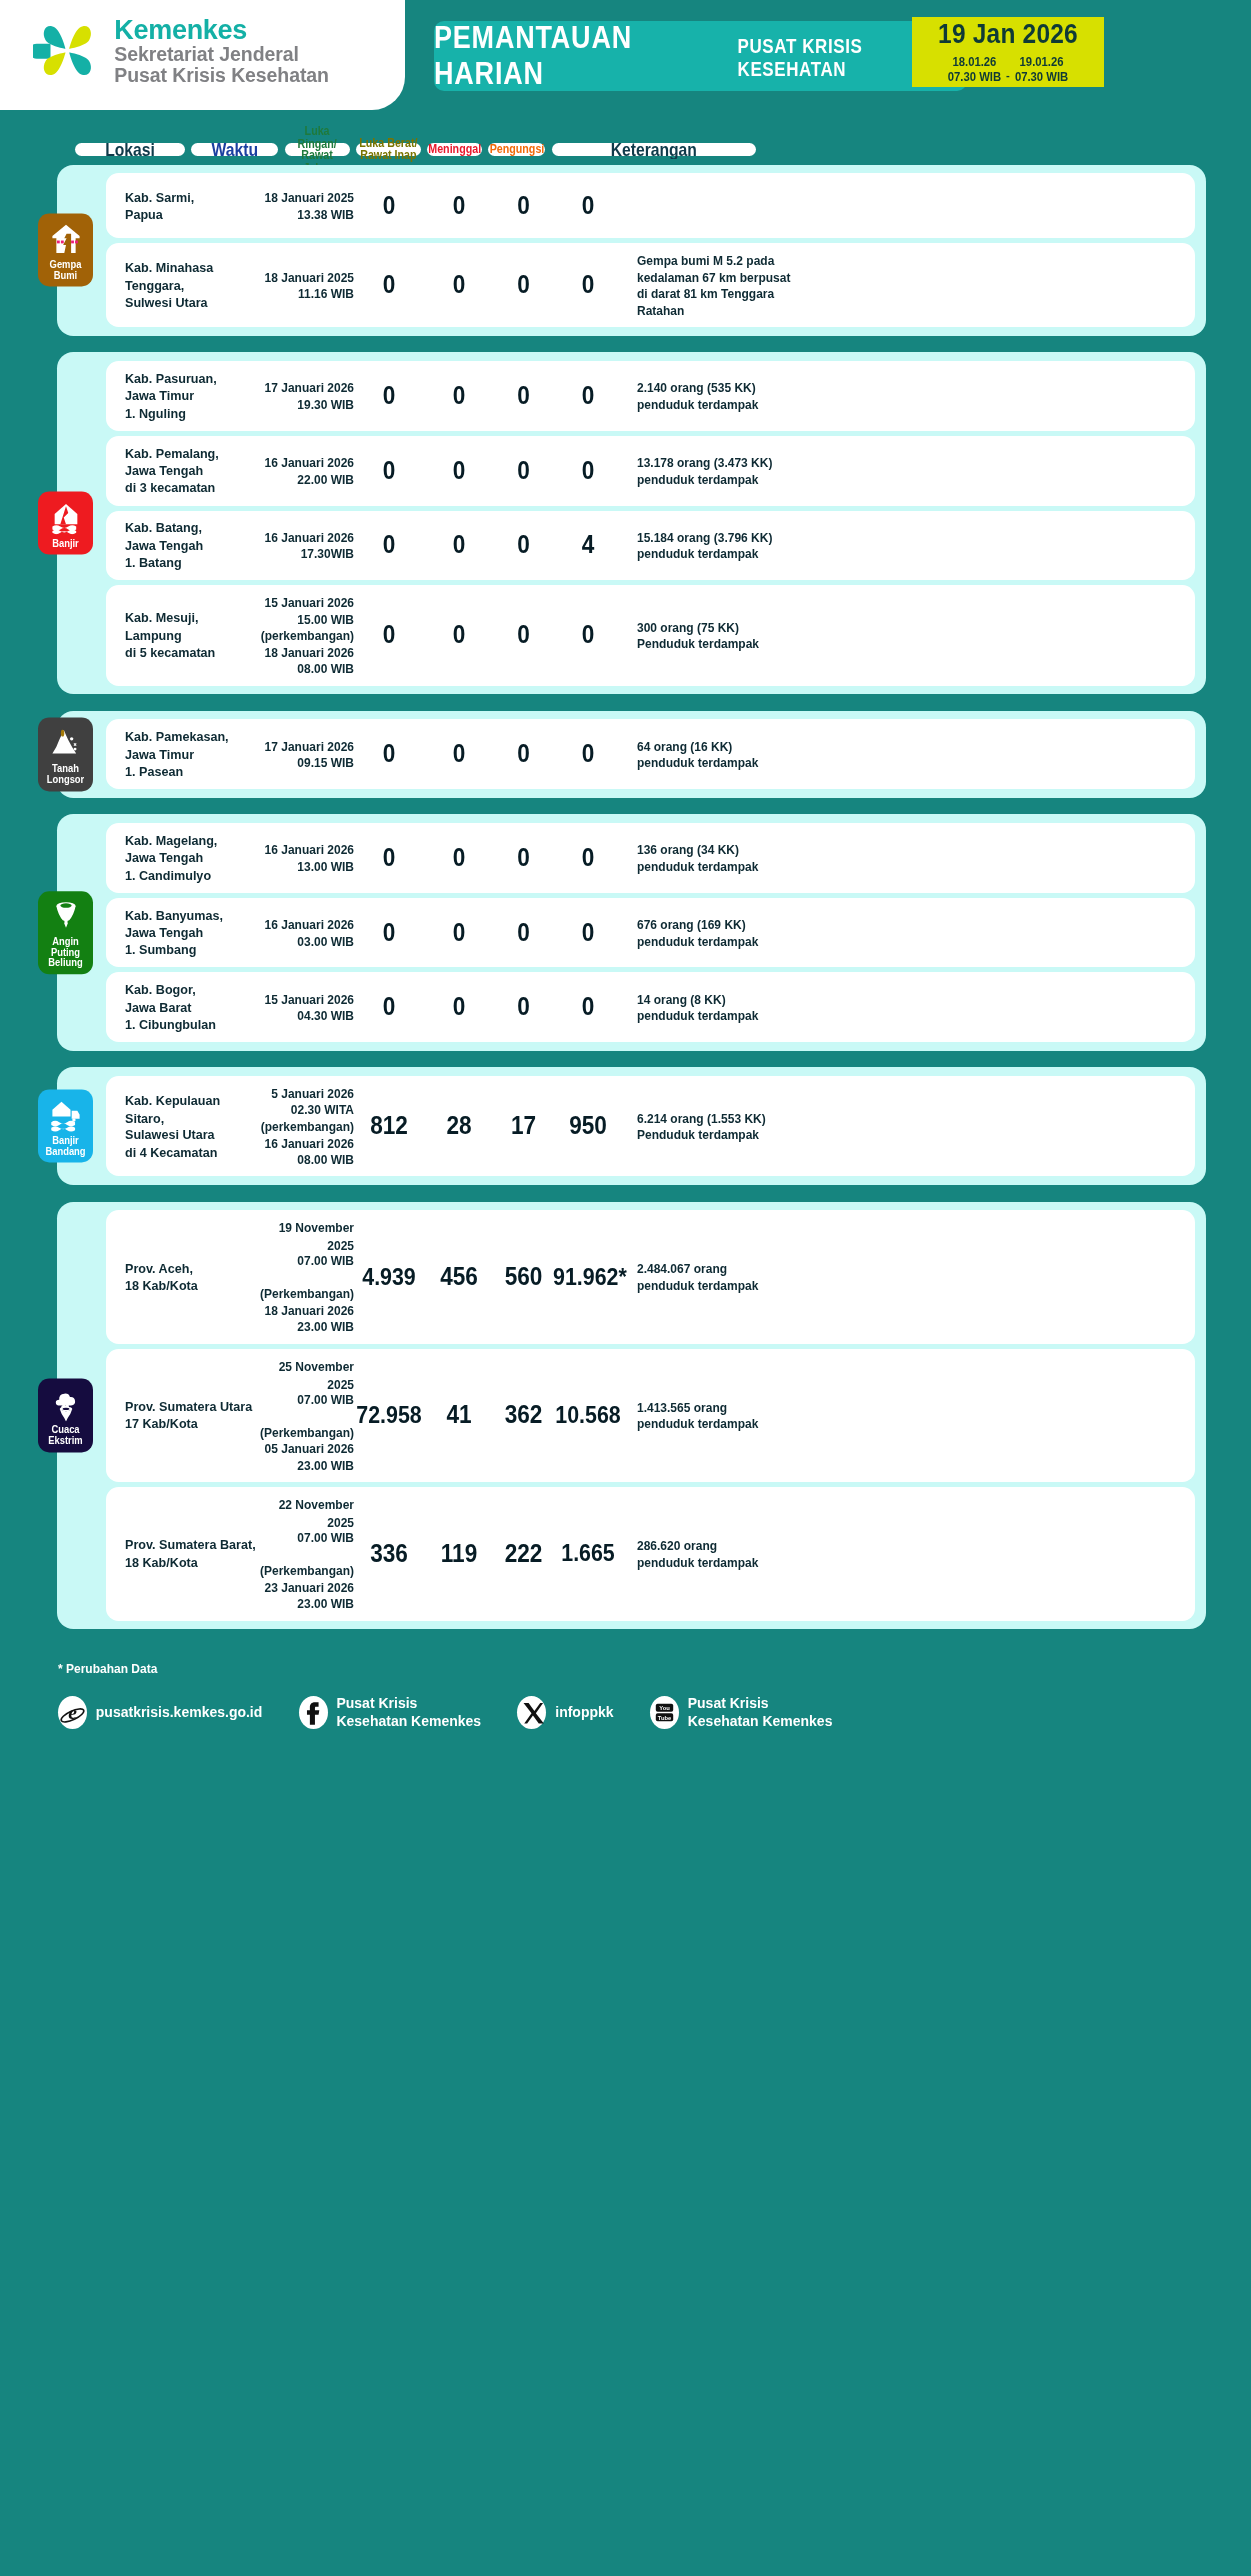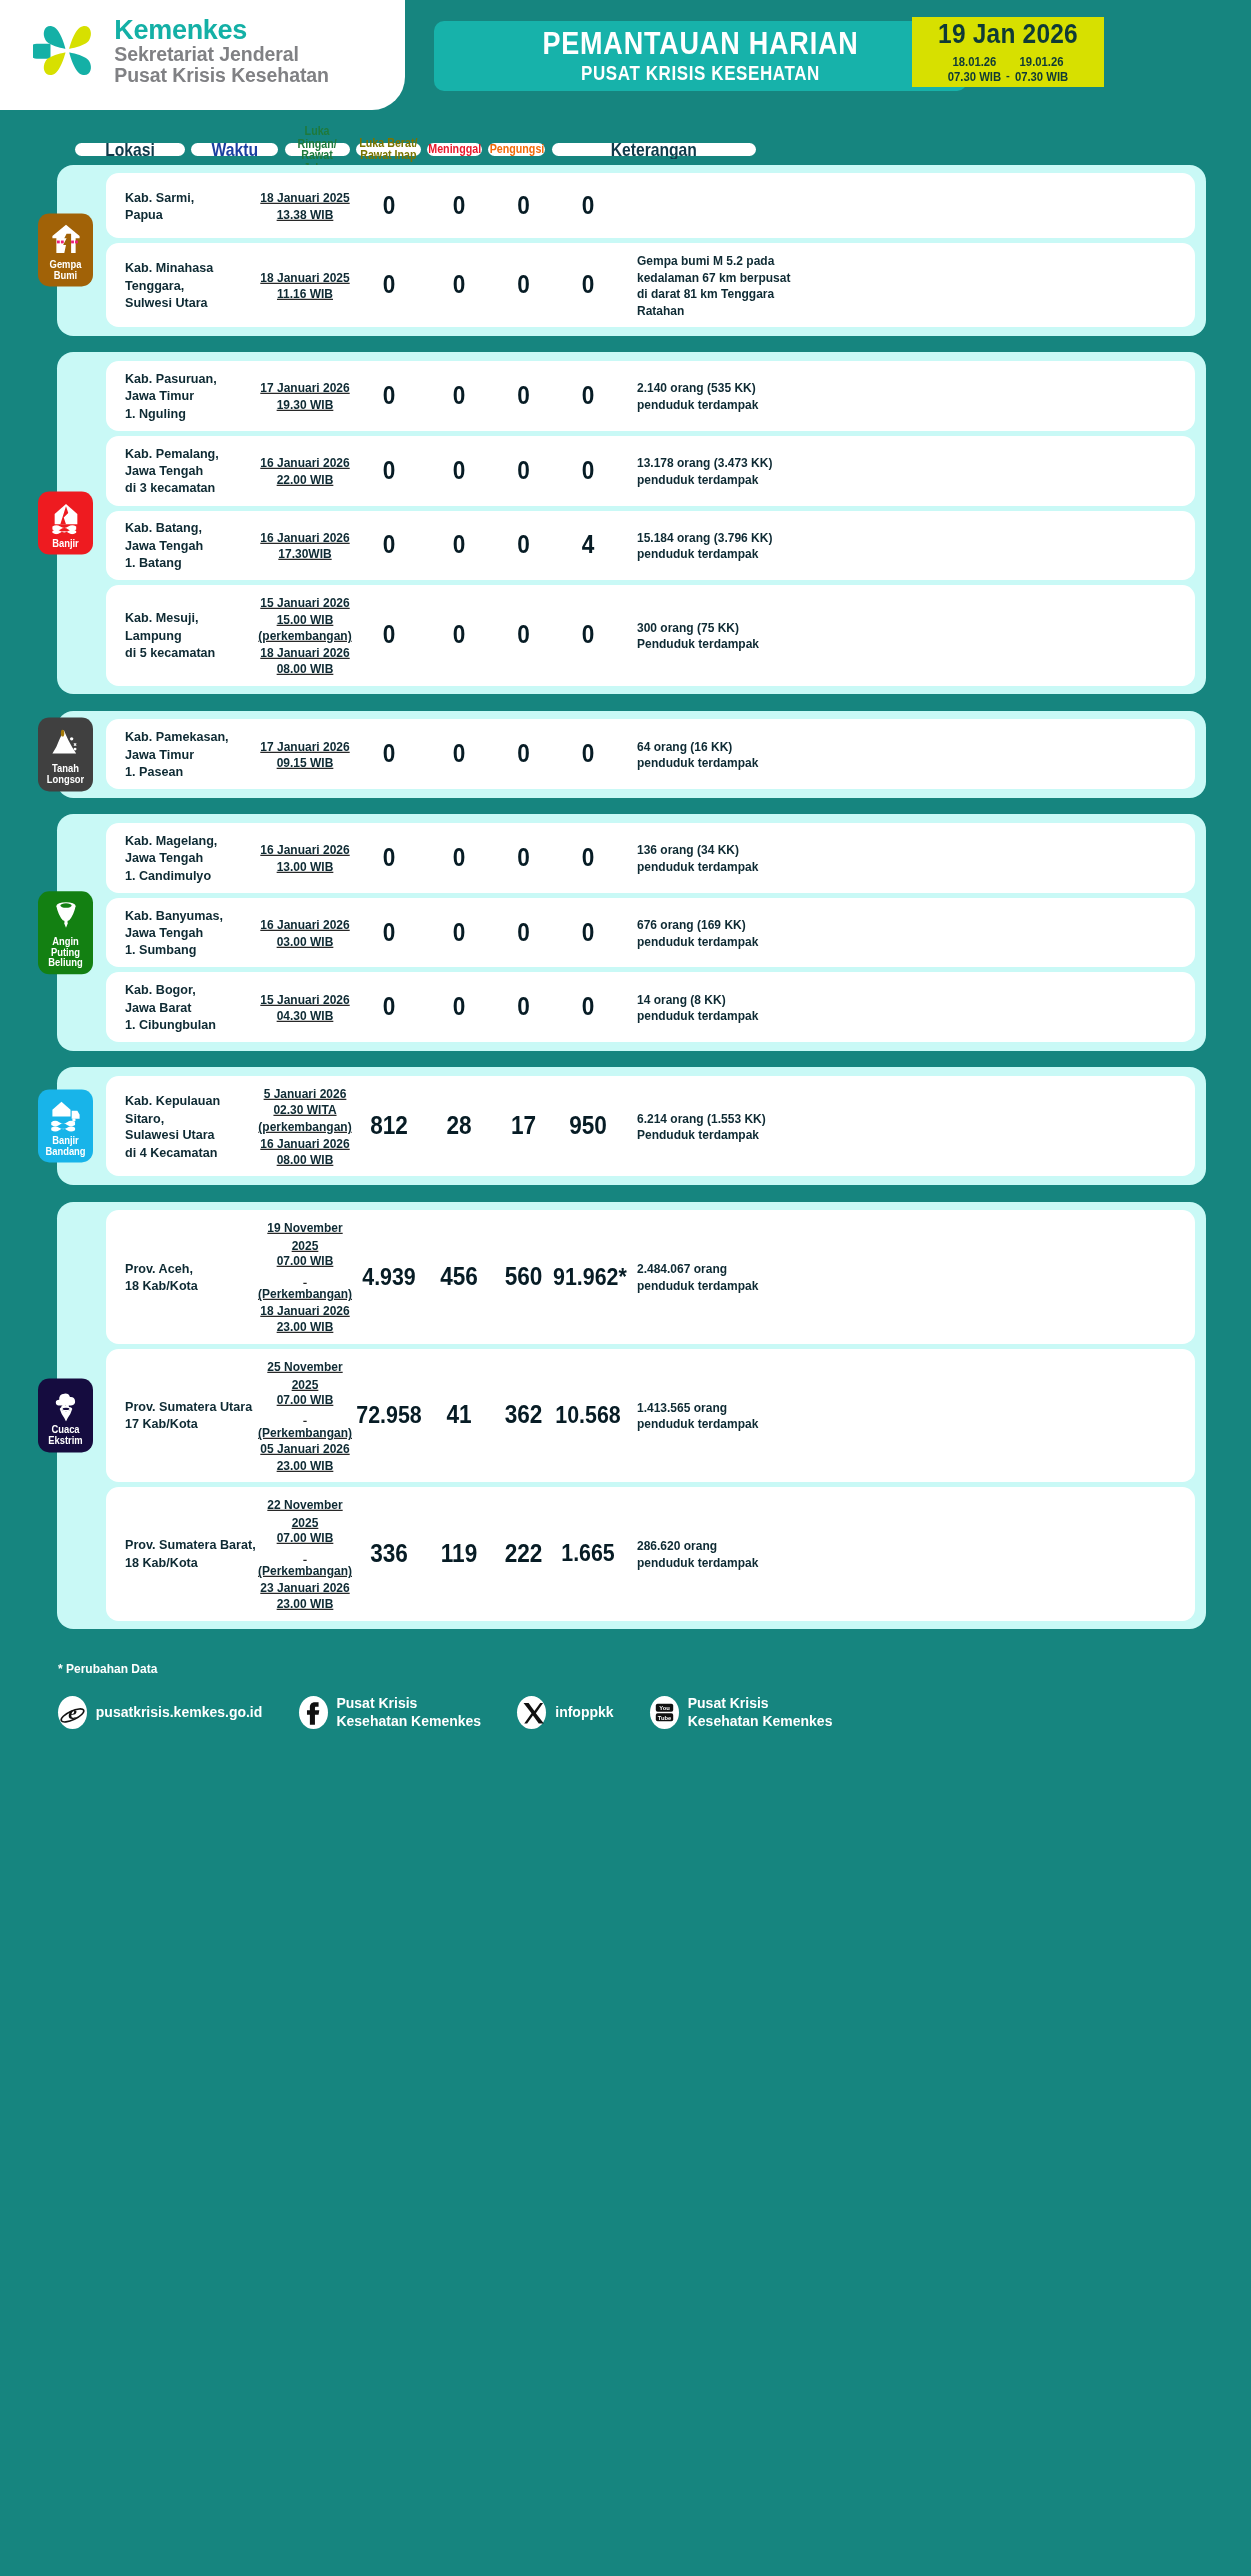--- a/index.html
+++ b/index.html
@@ -23,21 +23,21 @@
   .logo-mark { width: 70px; height: 69px; flex: 0 0 auto; margin-right: 11.3px; }
   .logo-text { line-height: 1.04; }
   .logo-text .l1 { font-size: 27px; font-weight: 800; color: #14b0a6; letter-spacing: -0.3px; }
   .logo-text .l2 { font-size: 19.5px; font-weight: 600; color: #808184; letter-spacing: -0.1px; }
   .logo-text .l3 { font-size: 19.5px; font-weight: 600; color: #808184; letter-spacing: -0.1px; }
 
   .title-card {
     position: absolute; left: 434px; top: 21px;
     width: 533px; height: 70px;
     background: #17b2aa; border-radius: 10px;
-    display: flex; flex-direction: column; align-items: center; justify-content: center;
+    display: flex; align-items: center; justify-content: center;
   }
   .title-card .t1 {
     color: #ffffff; font-size: 27px; font-weight: 800; letter-spacing: 0.8px;
     text-transform: uppercase;
     transform: scaleY(1.18); transform-origin: center;
   }
   .title-card .t2 {
     color: #ffffff; font-size: 17px; font-weight: 800; letter-spacing: 0.6px;
     margin-top: 5.7px; text-transform: uppercase;
     transform: scaleY(1.14); transform-origin: center;
@@ -96,21 +96,21 @@
 
   .row {
     background: #ffffff; border-radius: 12.6px;
     display: flex; align-items: center;
     padding: 8.8px 0 8.8px 0; margin-bottom: 5px;
     min-height: 65px;
   }
   .row:last-child { margin-bottom: 0; }
 
   .c-lokasi { width: 150px; padding-left: 19px; }
-  .c-waktu  { width: 98px; text-align: center; text-decoration: underline; }
+  .c-waktu  { width: 98px; text-align: right; }
   .c-n1     { width: 70px; text-align: center; }
   .c-n2     { width: 70px; text-align: center; }
   .c-n3     { width: 59px;  text-align: center; }
   .c-n4     { width: 70px; text-align: center; }
   .c-ket    { width: 207px; padding-left: 14px; }
 
   .c-lokasi span, .c-waktu span, .c-ket span {
     display: block; color: #0e2a33; font-weight: 700; line-height: 1.38;
     transform: scaleY(1.06); transform-origin: left top;
   }

